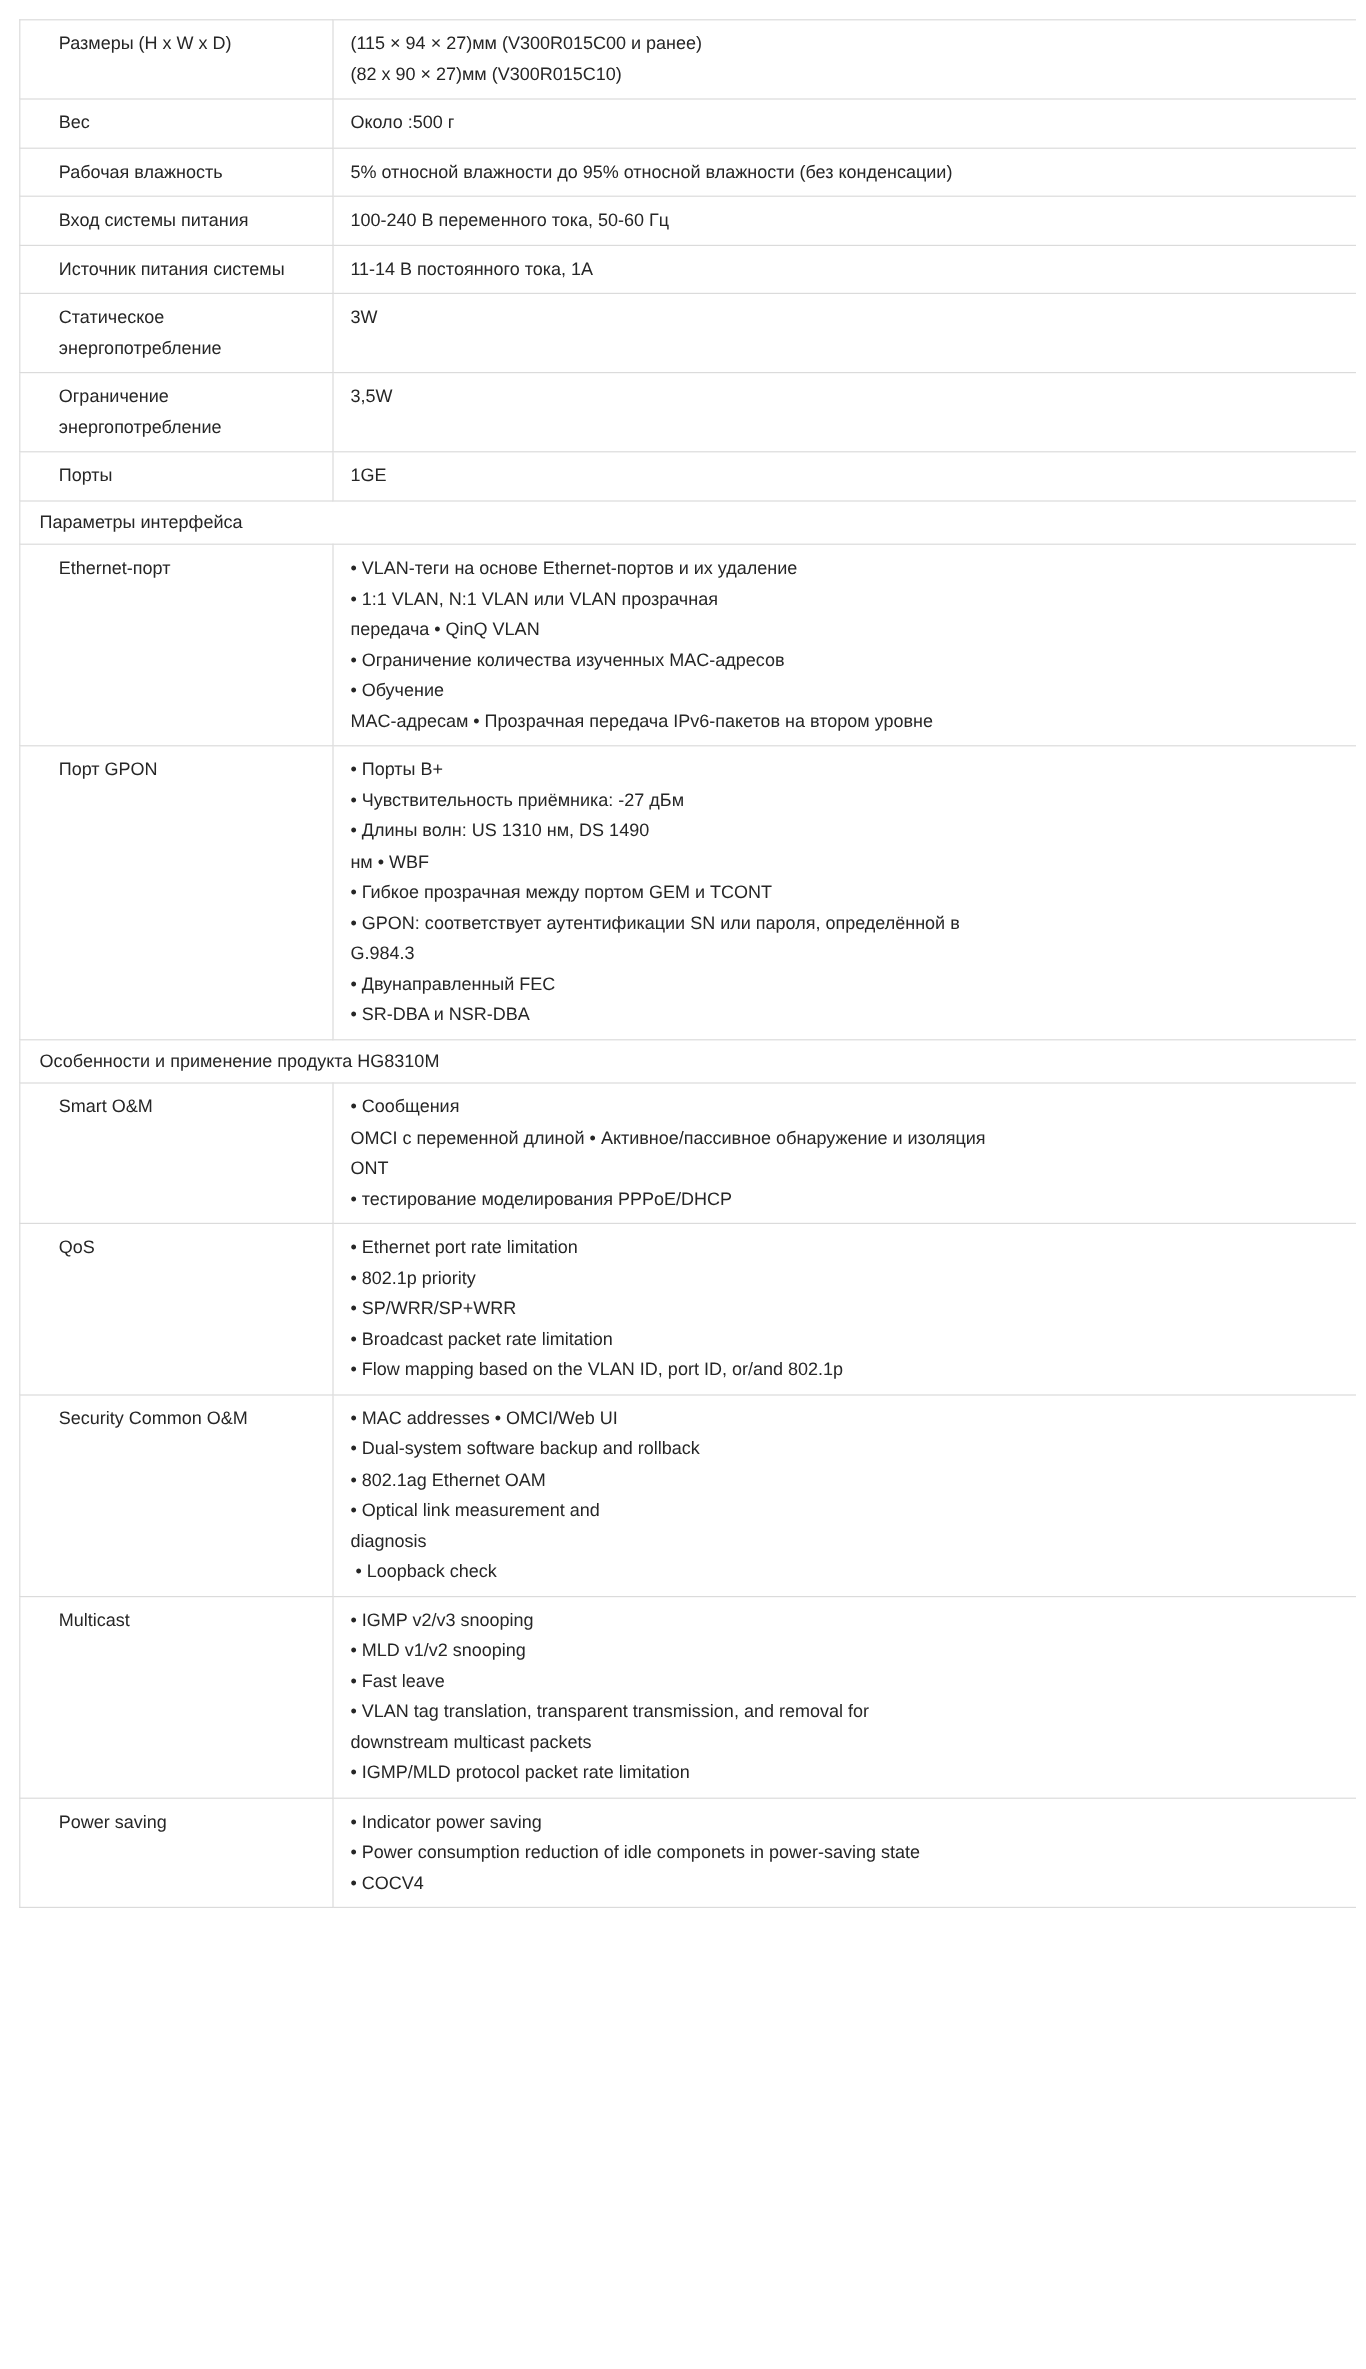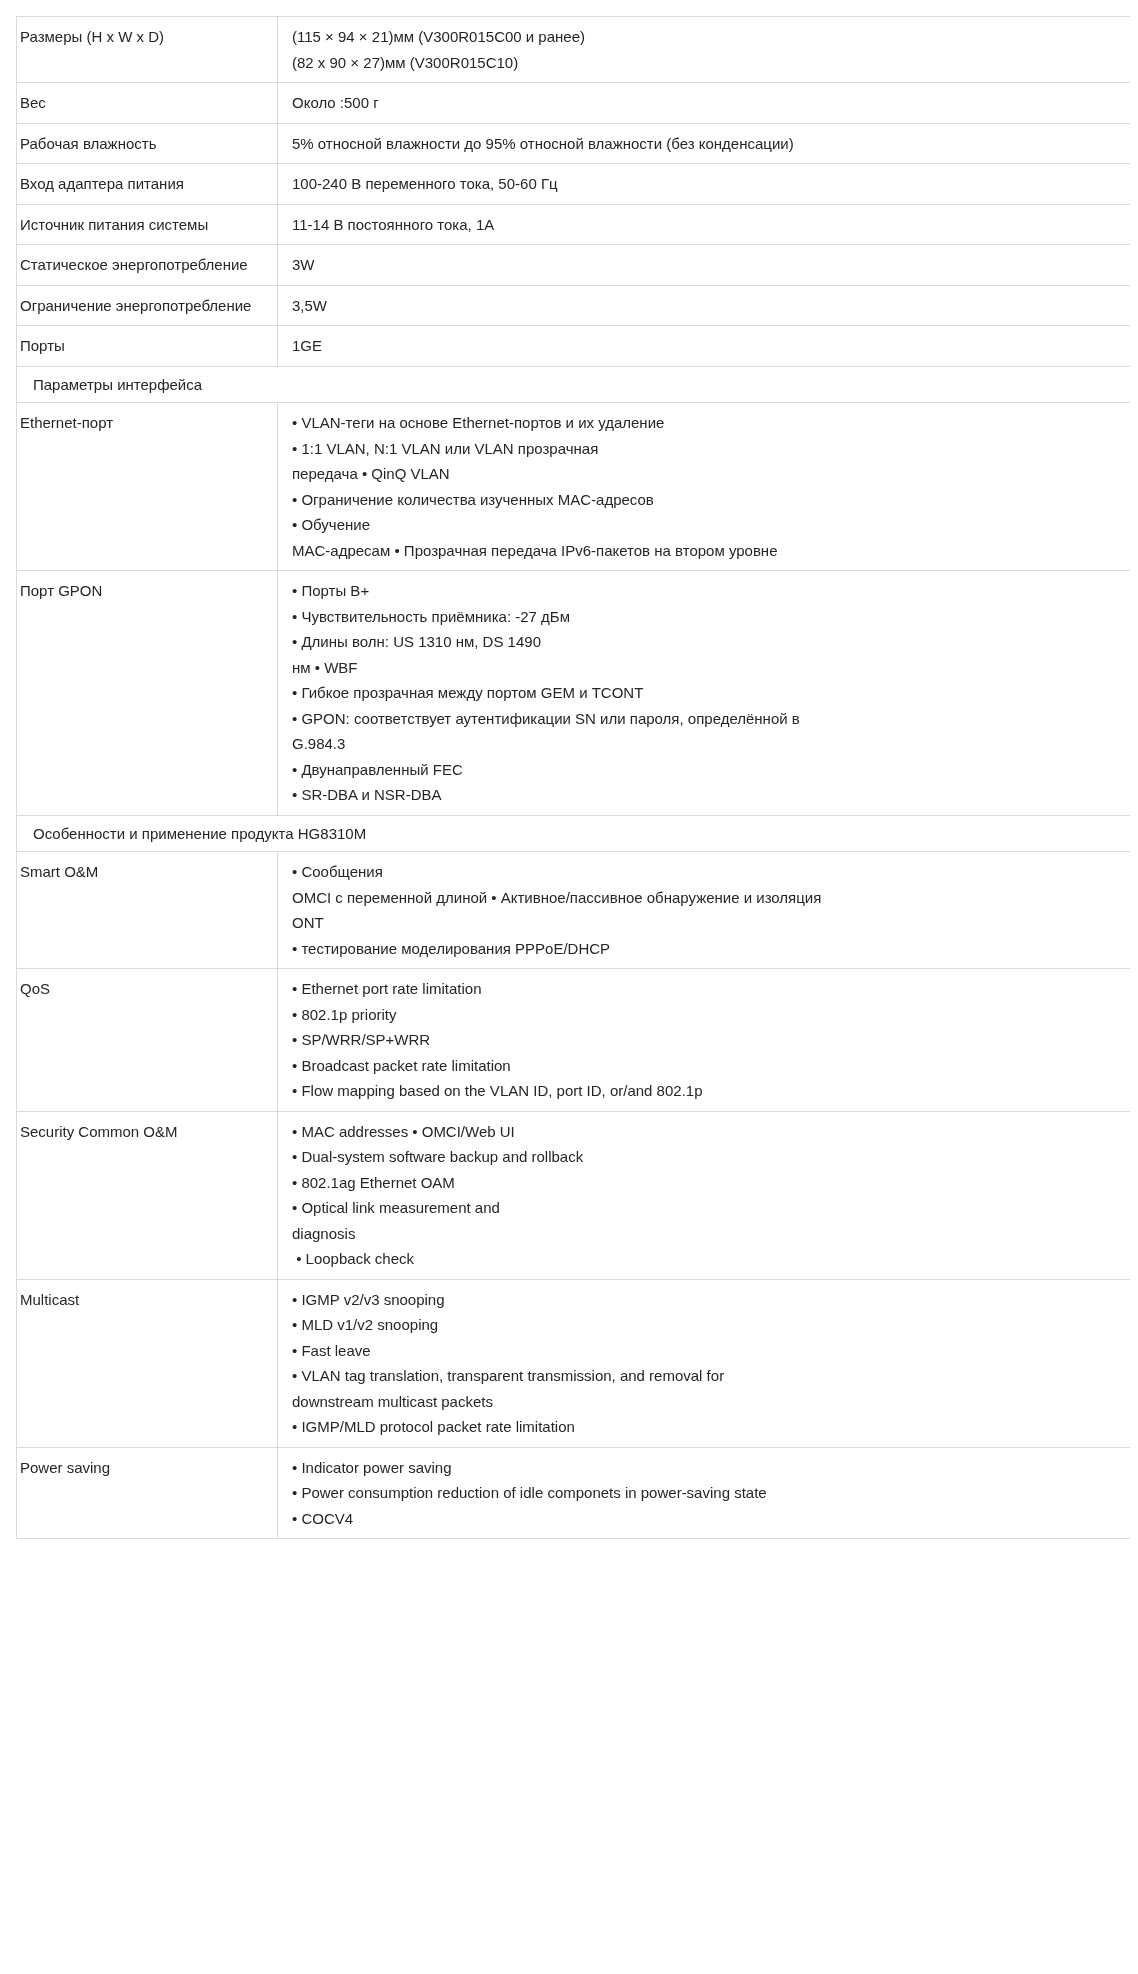--- a/index.html
+++ b/index.html
@@ -16,21 +16,21 @@
     table-layout: fixed;
   }
   td {
     border: 1px solid #dbdbdb;
     vertical-align: top;
     box-sizing: border-box;
     line-height: 25.5px;
   }
   td.label-cell {
     width: 261px;
-    padding: 7px 3px;
+    padding: 7px 32px;
     margin-top: 20px;
   }
   td.value-cell {
     padding: 7px 16px 7px 14px;
   }
   td.section-cell {
     text-align: left;
     padding: 5px 16px;
   }
   .value-line {
@@ -38,38 +38,38 @@
   }
 </style>
 </head>
 <body>
 
 <table class="spec-table">
   <tbody>
       <tr>
         <td class="label-cell">Размеры (H x W x D)</td>
         <td class="value-cell">
-          <div class="value-line">(115 × 94 × 21)мм (V300R015C00 и ранее)</div>
+          <div class="value-line">(115 × 94 × 27)мм (V300R015C00 и ранее)</div>
           <div class="value-line">(82 x 90 × 27)мм (V300R015C10)</div>
         </td>
       </tr>
       <tr>
         <td class="label-cell">Вес</td>
         <td class="value-cell">
           <div class="value-line">Около :500 г</div>
         </td>
       </tr>
       <tr>
         <td class="label-cell">Рабочая влажность</td>
         <td class="value-cell">
           <div class="value-line">5% относной влажности до 95% относной влажности (без конденсации)</div>
         </td>
       </tr>
       <tr>
-        <td class="label-cell">Вход адаптера питания</td>
+        <td class="label-cell">Вход системы питания</td>
         <td class="value-cell">
           <div class="value-line">100-240 В переменного тока, 50-60 Гц</div>
         </td>
       </tr>
       <tr>
         <td class="label-cell">Источник питания системы</td>
         <td class="value-cell">
           <div class="value-line">11-14 В постоянного тока, 1А</div>
         </td>
       </tr>

